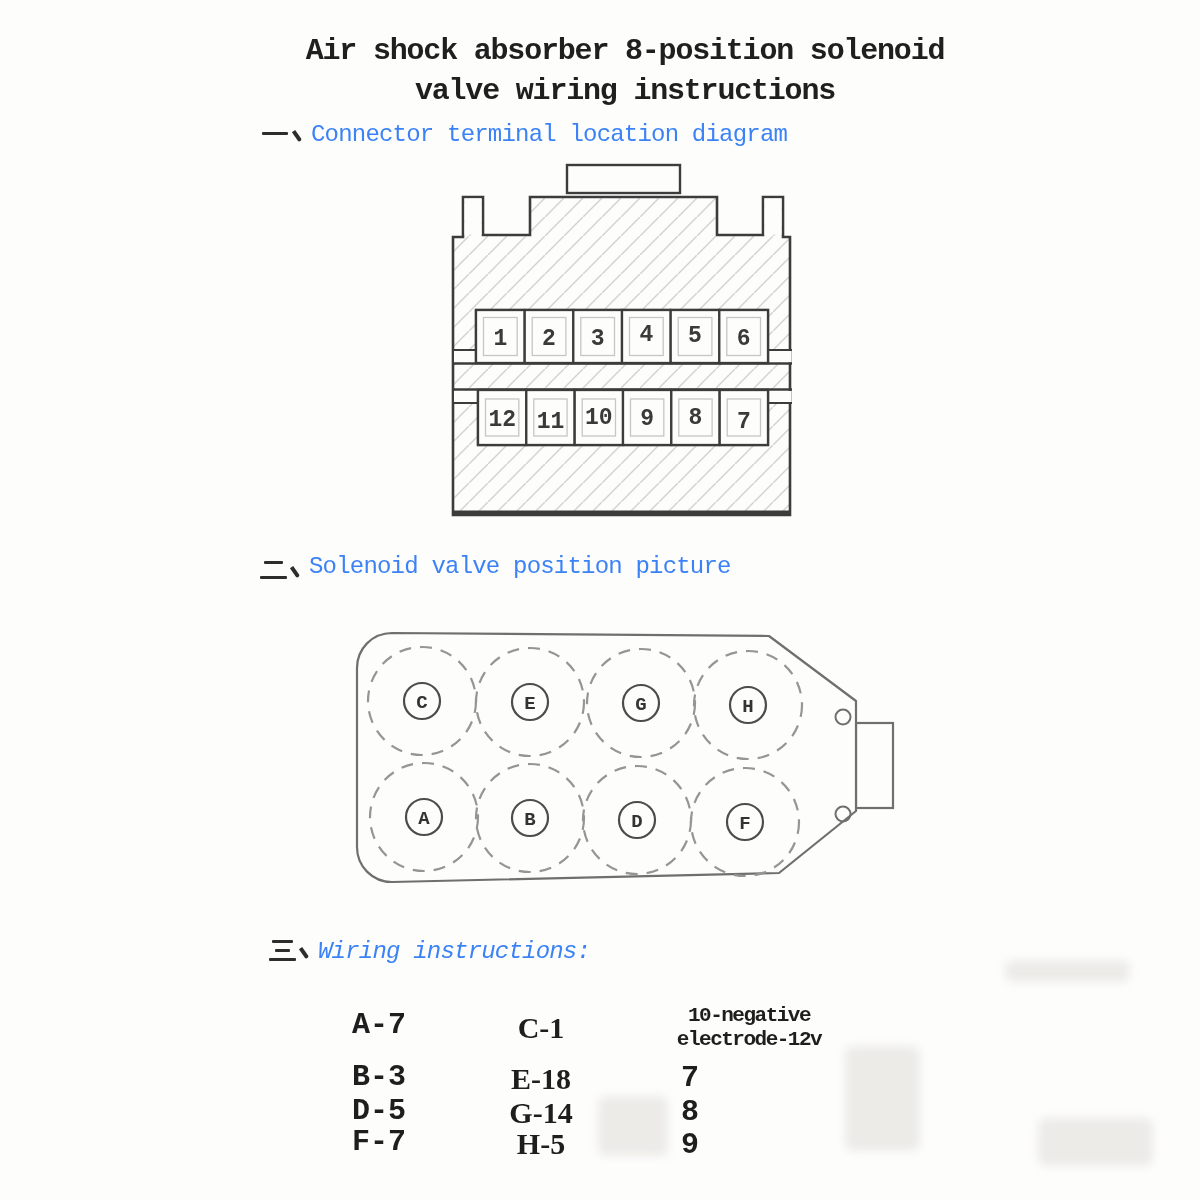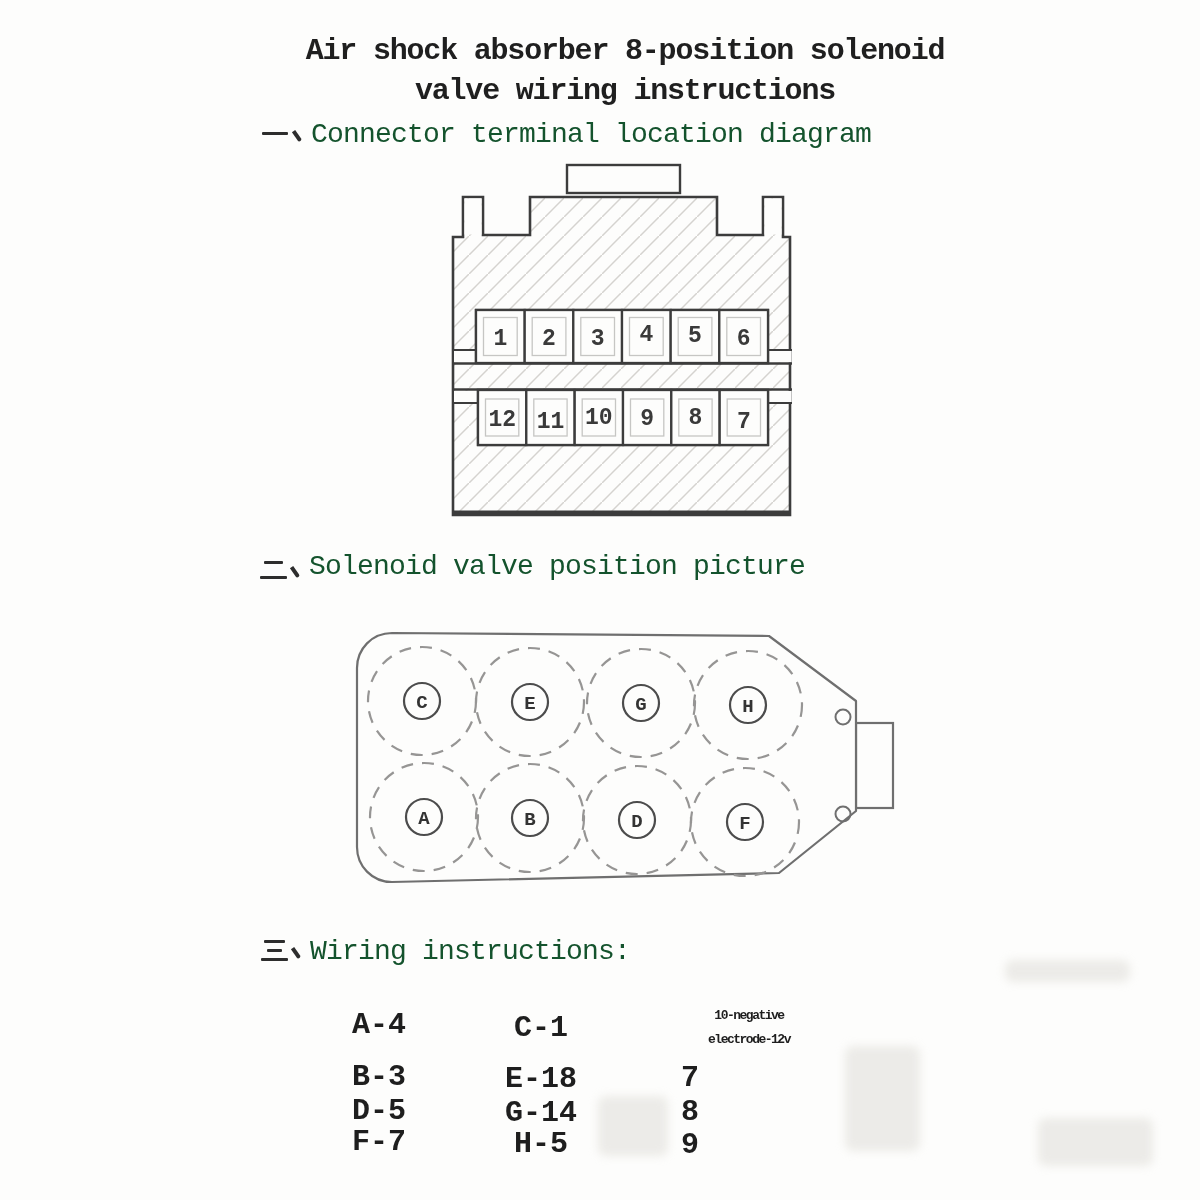--- a/index.html
+++ b/index.html
@@ -1,37 +1,37 @@
 <!DOCTYPE html>
 <html><head>
 <meta charset="utf-8">
 <style>
   html,body{margin:0;padding:0;background:#fdfdfc;}
   .page{position:relative;width:1200px;height:1200px;background:#fdfdfc;overflow:hidden;
         font-family:"Liberation Mono","DejaVu Sans Mono",monospace;color:#262626;}
   .title{position:absolute;left:25px;top:31px;width:1200px;text-align:center;
          font-size:30px;line-height:40px;font-weight:bold;letter-spacing:-1.2px;color:#1f1f1f;}
-  .sec{position:absolute;display:flex;align-items:flex-start;font-size:28px;line-height:30px;
-       letter-spacing:-0.8px;color:#14532d;white-space:nowrap;}
+  .sec{position:absolute;display:flex;align-items:flex-start;font-size:24px;line-height:30px;
+       letter-spacing:-0.8px;color:#3b82f6;white-space:nowrap;}
   .cjk{display:flex;flex-direction:column;align-items:center;width:28px;flex:0 0 28px;}
   .bar{background:#2d2d2d;height:3px;border-radius:1px;}
   .dun{width:4px;height:12px;background:#2d2d2d;border-radius:0 0 3px 3px;
        transform:rotate(-35deg);margin:10px 12px 0 6px;flex:0 0 4px;}
   .cjk1{padding-top:12px;} .cjk1 .bar{width:26px;}
   .cjk2{padding-top:5px;} .cjk2 .b1{width:19px;margin-bottom:12px;} .cjk2 .b2{width:27px;}
   .cjk3{padding-top:3px;} .cjk3 .b1{width:21px;margin-bottom:6px;}
   .cjk3 .b2{width:15px;margin-bottom:6px;} .cjk3 .b3{width:27px;}
   .diagram{position:absolute;}
   .wiring{position:absolute;left:352px;top:1003px;width:540px;height:175px;
           font-size:30px;font-weight:bold;color:#1e1e1e;}
   .witem{position:absolute;white-space:nowrap;}
-  .wcol2{width:100px;text-align:center;}
+  .wcol2{width:100px;text-align:center;font-family:Liberation Serif, serif;}
   .wcol3num{width:36px;text-align:center;}
   .w3head{position:absolute;left:312px;top:1px;width:170px;text-align:center;
-          font-size:13px;line-height:24px;font-weight:bold;letter-spacing:-1.5px;}
+          font-size:21px;line-height:24px;font-weight:bold;letter-spacing:-1.5px;}
   .blob{position:absolute;background:rgba(198,194,184,0.30);filter:blur(5px);border-radius:8px;}
 </style>
 </head>
 <body>
 
 <div class="page">
 
   <div class="title">
     <div>Air shock absorber 8-position solenoid</div>
     <div>valve wiring instructions</div>
@@ -192,32 +192,32 @@
         <text x="292" y="211.5" text-anchor="middle">D</text>
       </g>
       <g>
         <circle cx="400" cy="207" r="54" fill="none" stroke="#969594" stroke-width="2.2" stroke-dasharray="12 9"></circle>
         <circle cx="400" cy="207" r="18" fill="#fdfdfc" stroke="#4c4c4c" stroke-width="2.2"></circle>
         <text x="400" y="213.5" text-anchor="middle">F</text>
       </g>
     </g>
   </svg>
 
-  <div class="sec" style="left:260px;top:937px;">
+  <div class="sec" style="left:268px;top:937px;font-style:italic;">
     <span class="cjk cjk3">
       <span class="bar b1"></span>
       <span class="bar b2"></span>
       <span class="bar b3"></span>
     </span>
     <span class="dun"></span>
     <span>Wiring instructions:</span>
   </div>
 
   <div class="wiring">
-    <span class="witem" style="left:0;top:5px;">A-4</span>
+    <span class="witem" style="left:0;top:5px;">A-7</span>
     <span class="witem" style="left:0;top:57px;">B-3</span>
     <span class="witem" style="left:0;top:91px;">D-5</span>
     <span class="witem" style="left:0;top:122px;">F-7</span>
 
     <span class="witem wcol2" style="left:139px;top:8px;">C-1</span>
     <span class="witem wcol2" style="left:139px;top:59px;">E-18</span>
     <span class="witem wcol2" style="left:139px;top:93px;">G-14</span>
     <span class="witem wcol2" style="left:139px;top:124px;">H-5</span>
 
     <span class="w3head">

